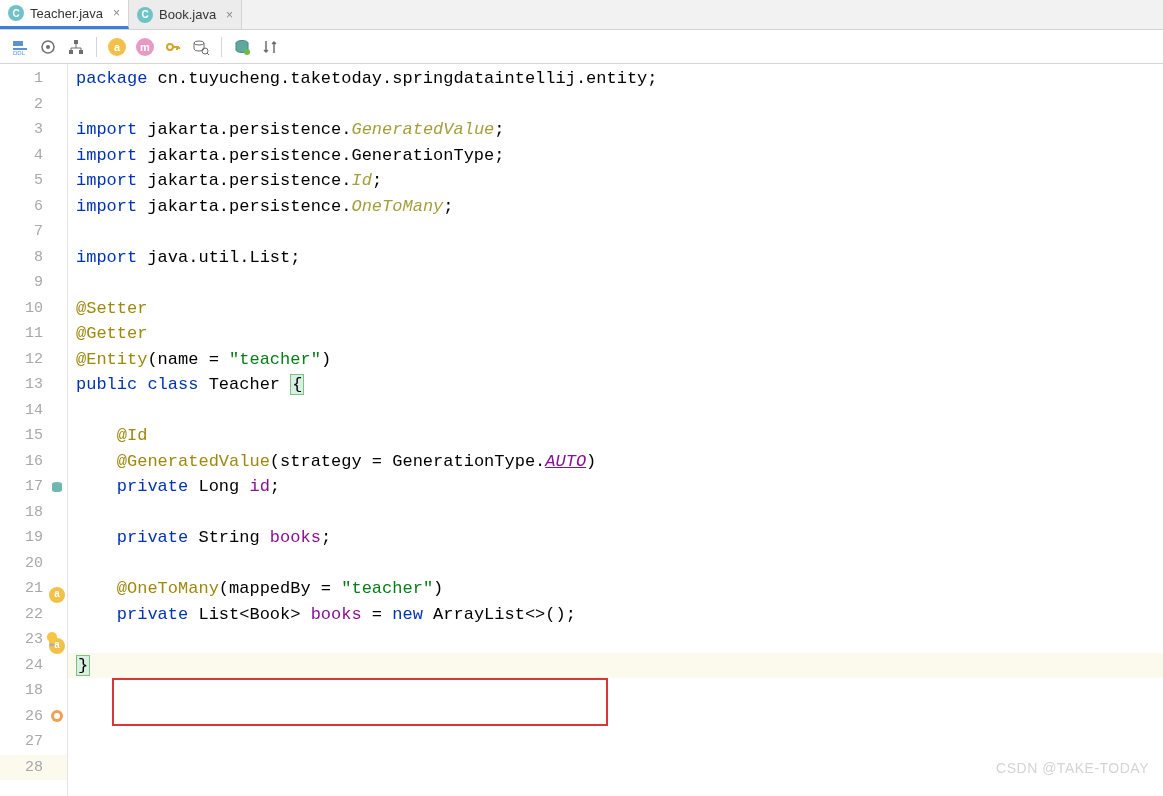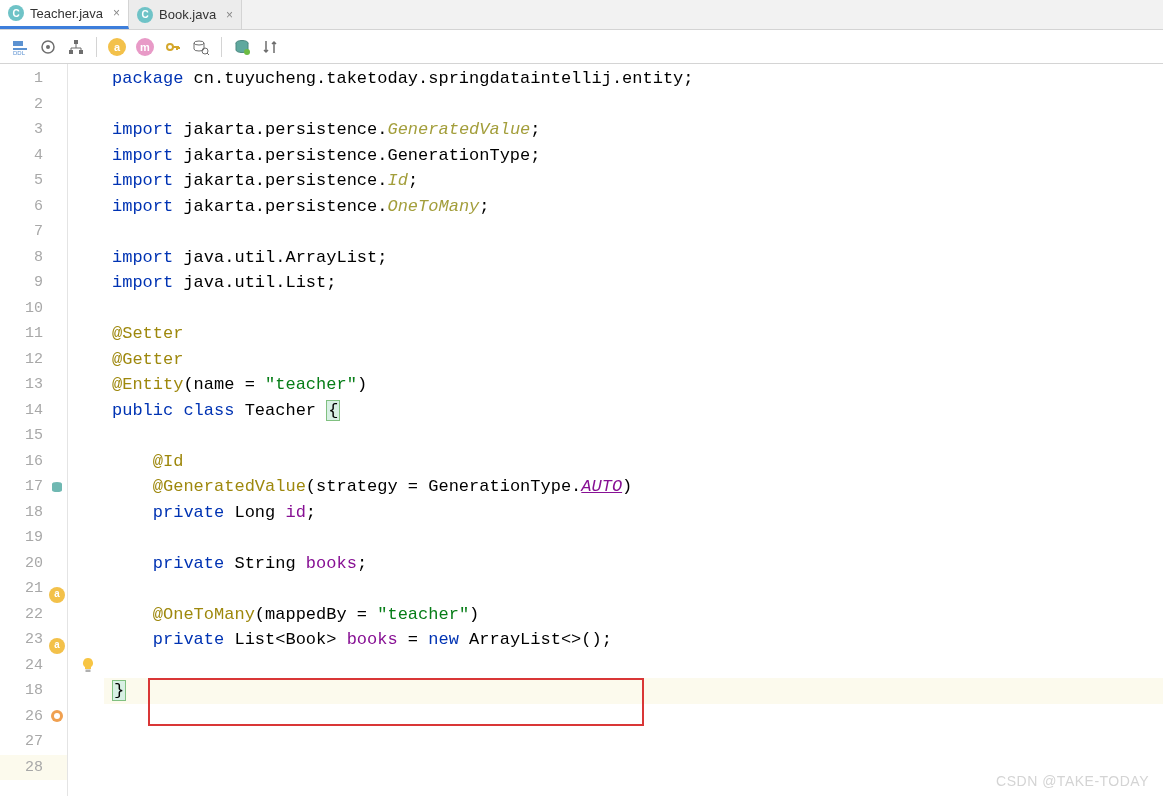--- a/index.html
+++ b/index.html
@@ -114,21 +114,20 @@
       transform: translateY(-50%);
       width: 16px;
       height: 16px;
     }
     .code-area {
       flex: 1;
       font-family: "Consolas", "Courier New", monospace;
       font-size: 17px;
       padding-top: 2px;
       position: relative;
-      margin-left: 36px;
     }
     .code-line {
       height: 25.5px;
       line-height: 25.5px;
       white-space: pre;
       padding-left: 8px;
       position: relative;
     }
     .code-line.caret-line {
       background: #fcfaed;
@@ -146,21 +145,21 @@
     }
     .bulb {
       position: absolute;
       left: -24px;
       top: 4px;
       width: 16px;
       height: 16px;
     }
     .watermark {
       position: absolute;
-      bottom: 7px;
+      bottom: 20px;
       right: 14px;
       color: #d4d4d4;
       font-size: 14px;
       letter-spacing: 0.5px;
     }
     .brace-hl {
       background: #d8f0e4;
       border: 1px solid #80c080;
       padding: 0 1px;
     }
@@ -277,21 +276,20 @@
       <div class="line-num" style="background: rgb(252, 250, 237);">28</div>
     </div>
   <div class="code-area" id="code">
     <div class="code-line"><span class="kw">package</span><span> cn.tuyucheng.taketoday.springdataintellij.entity;</span></div>
     <div class="code-line"></div>
     <div class="code-line"><span class="kw">import</span><span> jakarta.persistence.</span><span class="imp-cls">GeneratedValue</span><span>;</span></div>
     <div class="code-line"><span class="kw">import</span><span> jakarta.persistence.GenerationType;</span></div>
     <div class="code-line"><span class="kw">import</span><span> jakarta.persistence.</span><span class="imp-cls">Id</span><span>;</span></div>
     <div class="code-line"><span class="kw">import</span><span> jakarta.persistence.</span><span class="imp-cls">OneToMany</span><span>;</span></div>
     <div class="code-line"></div>
-    <div class="code-line"><span class="kw">import</span><span> java.util.ArrayList;</span></div>
     <div class="code-line"><span class="kw">import</span><span> java.util.List;</span></div>
     <div class="code-line"></div>
     <div class="code-line"><span class="ann">@Setter</span></div>
     <div class="code-line"><span class="ann">@Getter</span></div>
     <div class="code-line"><span class="ann">@Entity</span><span>(name = </span><span class="str">"teacher"</span><span>)</span></div>
     <div class="code-line"><span class="kw">public class </span><span>Teacher</span><span> </span><span class="brace-hl">{</span></div>
     <div class="code-line"></div>
     <div class="code-line"><span>    </span><span class="ann">@Id</span></div>
     <div class="code-line"><span>    </span><span class="ann">@GeneratedValue</span><span>(strategy = GenerationType.</span><span class="static-const">AUTO</span><span>)</span></div>
     <div class="code-line"><span>    </span><span class="kw">private </span><span>Long </span><span class="field">id</span><span>;</span></div>

